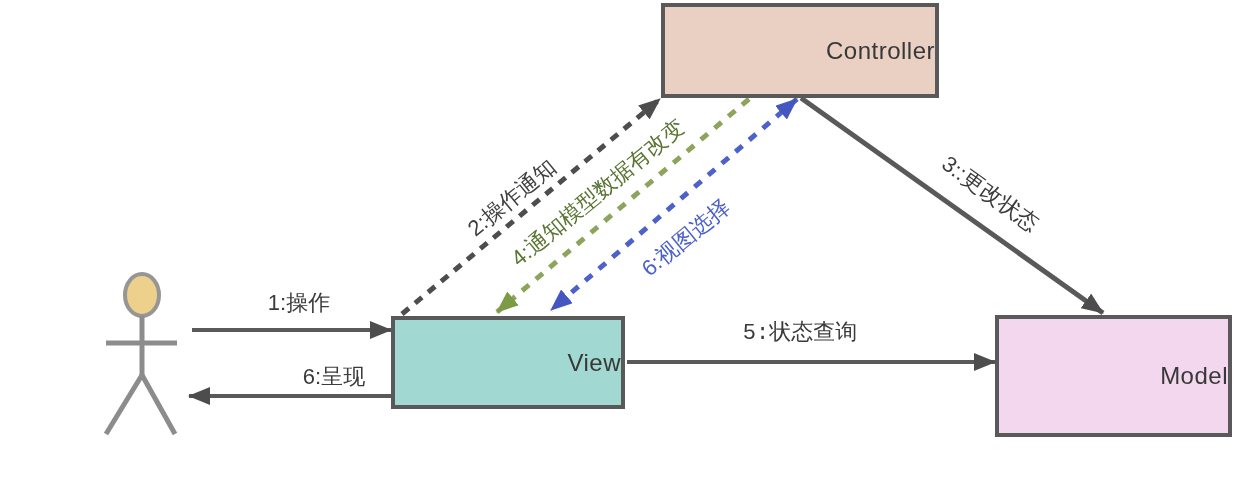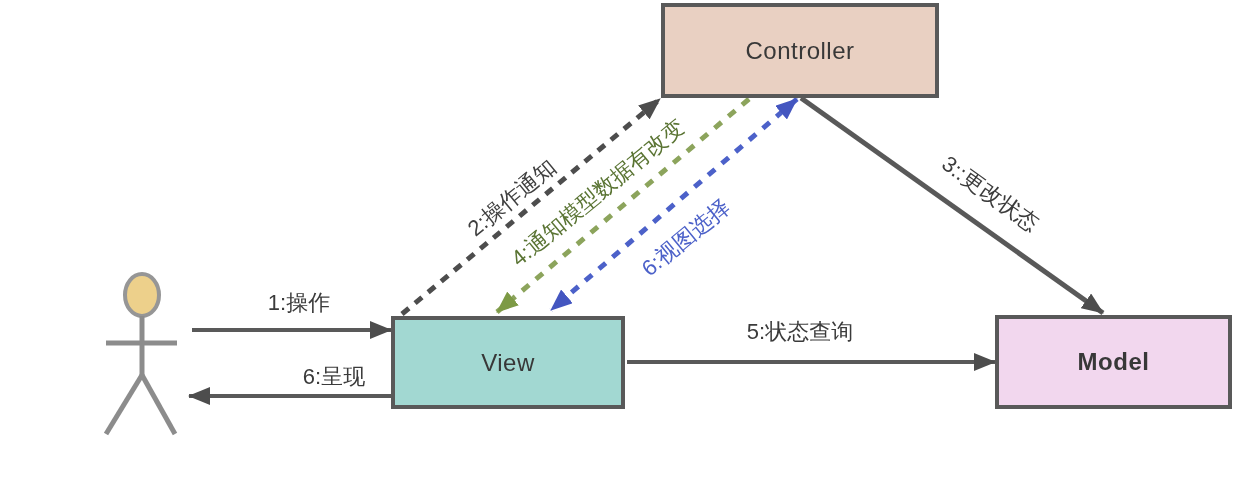--- a/index.html
+++ b/index.html
@@ -19,28 +19,28 @@
     position: absolute;
     left: 0;
     top: 0;
   }
   .node {
     position: absolute;
     box-sizing: border-box;
     border: 4px solid #595959;
     display: flex;
     align-items: center;
-    justify-content: center;
+    justify-content: flex-end;
     font-size: 24px;
     color: #383838;
     letter-spacing: 0.5px;
   }
   .node-controller { left: 661px; top: 3px;  width: 278px; height: 95px; }
   .node-view       { left: 391px; top: 316px; width: 234px; height: 93px; }
-  .node-model      { left: 995px; top: 315px; width: 237px; height: 94px; font-weight: bold; }
+  .node-model      { left: 995px; top: 315px; width: 237px; height: 122px; }
   .edge-label {
     position: absolute;
     font-size: 22px;
     color: #3b3b3b;
     white-space: nowrap;
     transform: translate(-50%, -50%);
   }
   .rot-up   { transform: translate(-50%, -50%) rotate(-39.5deg); }
   .rot-down { transform: translate(-50%, -50%) rotate(35.5deg); }
   .lbl-1  { left: 299px;  top: 303px; }
@@ -109,15 +109,15 @@
   <div class="edge-label lbl-6r" style="color: rgb(59, 59, 59); margin-left: 44px;">6:呈现</div>
 
   <div class="edge-label rot-up lbl-2" style="color: rgb(63, 63, 63);">2:操作通知</div>
 
   <div class="edge-label rot-up lbl-4" style="color: rgb(90, 116, 51);">4:通知模型数据有改变</div>
 
   <div class="edge-label rot-up lbl-6s" style="color: rgb(76, 97, 201);">6:视图选择</div>
 
   <div class="edge-label rot-down lbl-3" style="color: rgb(59, 59, 59);">3::更改状态</div>
 
-  <div class="edge-label lbl-5" style="color: rgb(59, 59, 59);">5:状态查询</div>
+  <div class="edge-label lbl-5" style="color: rgb(59, 59, 59); font-family: Liberation Mono, monospace;">5:状态查询</div>
 
 </div>
 
 </body></html>

